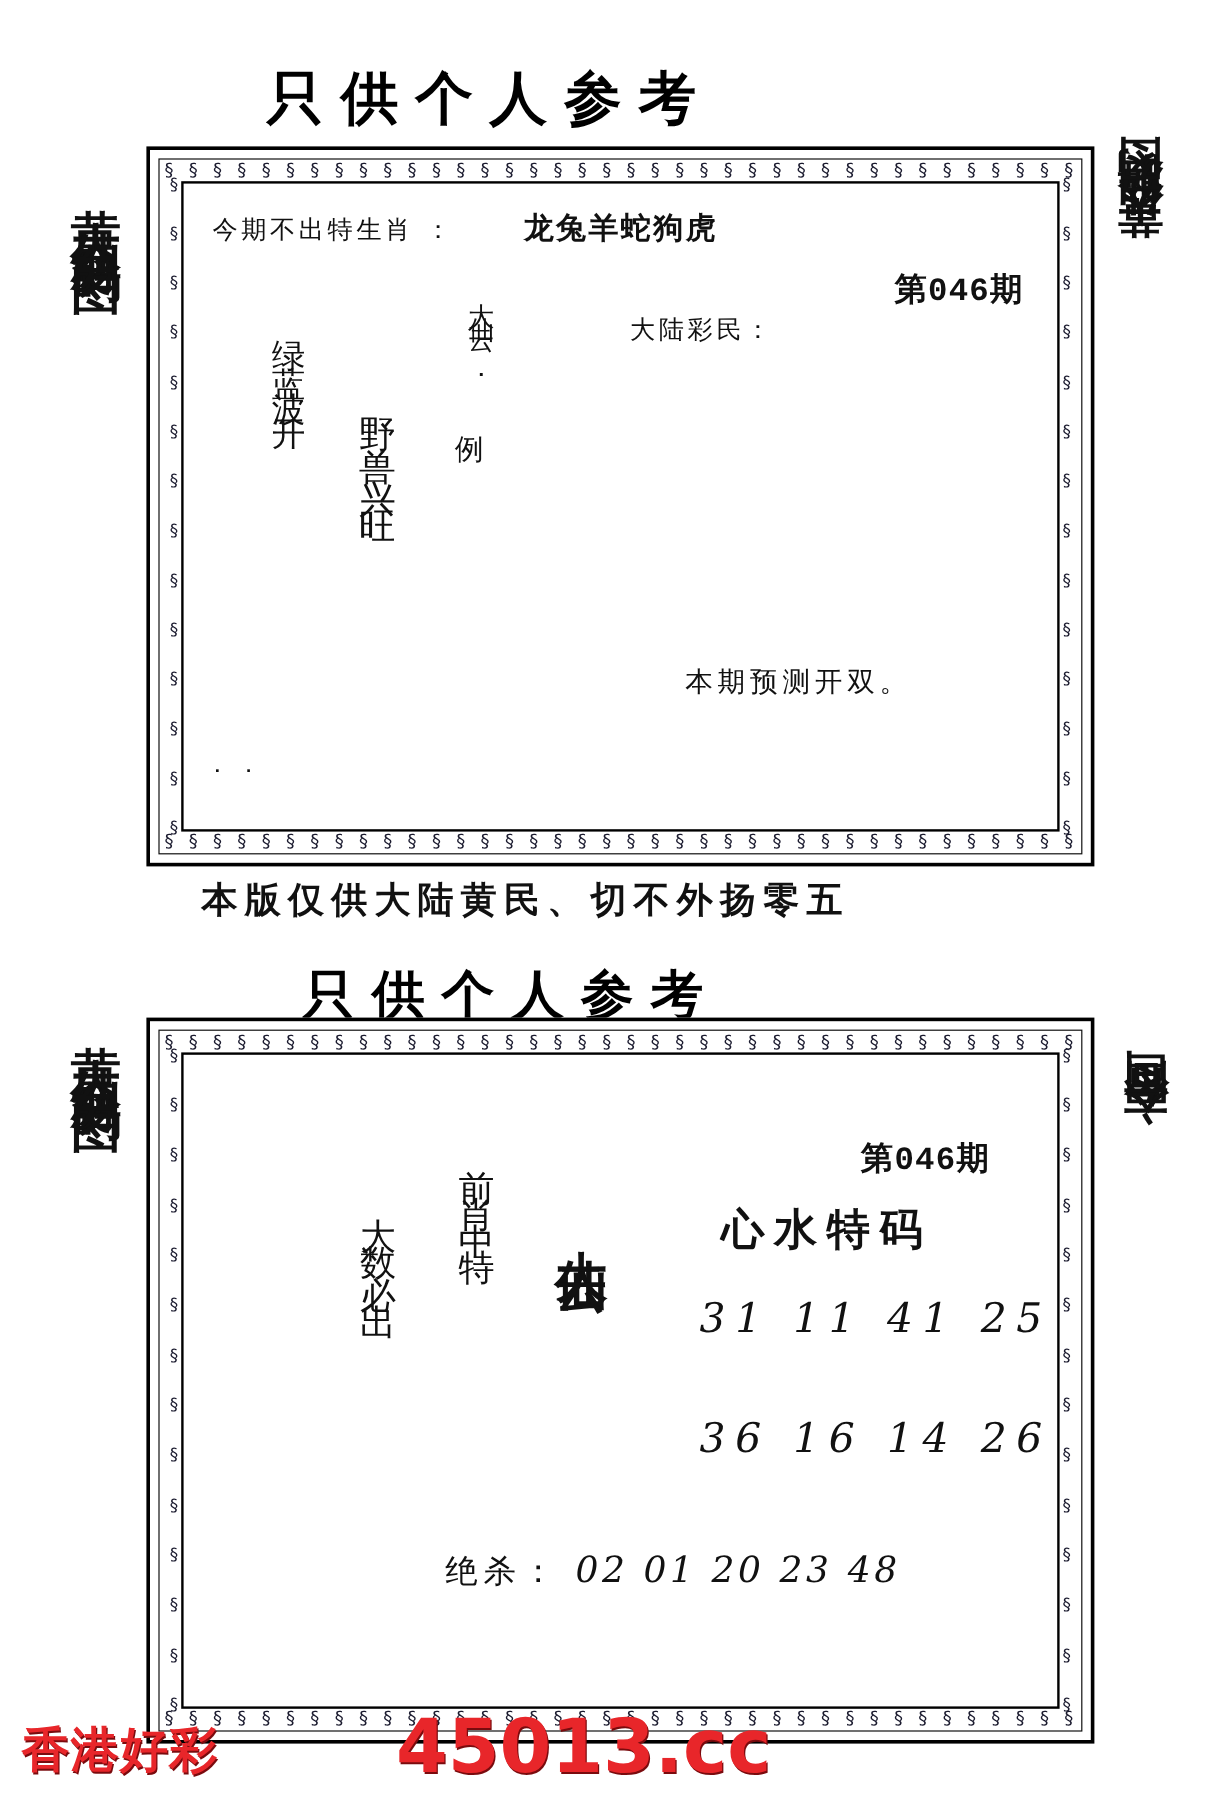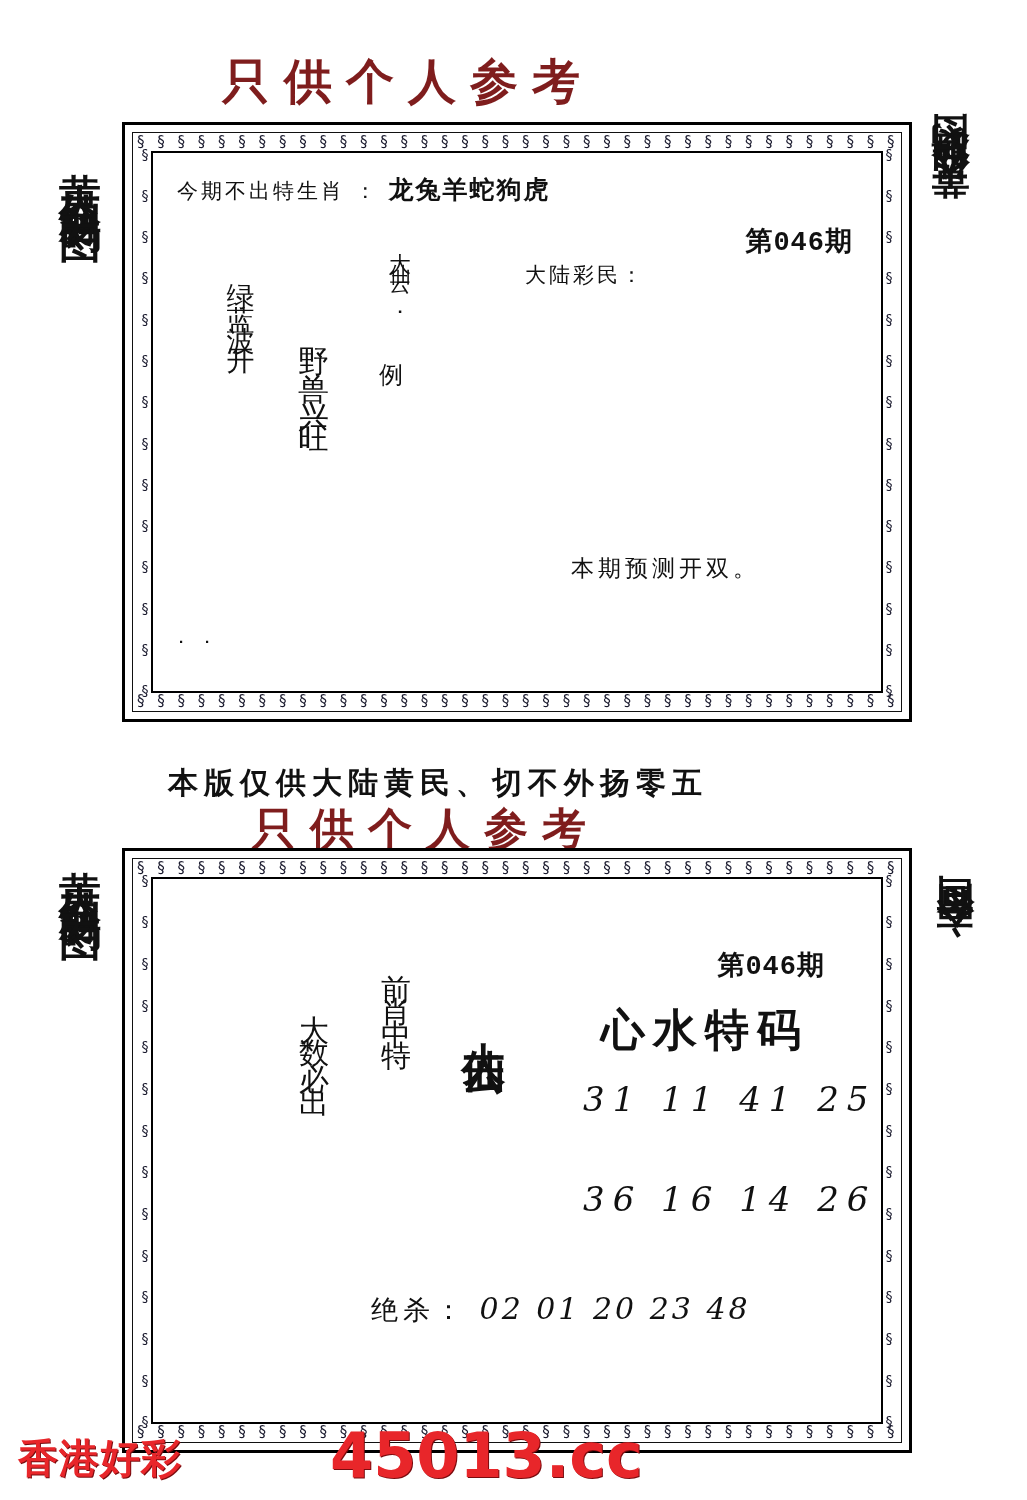--- a/index.html
+++ b/index.html
@@ -25,21 +25,21 @@
   
   .panel {
     position: absolute;
   }
   .heading {
     position: absolute;
     font-family: "DejaVu Serif", serif;
     font-weight: bold;
     letter-spacing: 14px;
     white-space: nowrap;
-    color: #7f1d1d;
+    color: #000000;
   }
   .frame-outer {
     position: absolute;
     border: 3px solid #000;
     box-sizing: border-box;
     background: #fff;
   }
   .frame-wave {
     position: absolute;
     left: 7px; top: 7px; right: 7px; bottom: 7px;
@@ -104,20 +104,21 @@
     left: 24px; top: 20px;
     font-family: "DejaVu Serif", serif;
     font-size: 21px;
     letter-spacing: 3px;
     white-space: nowrap;
   }
   .p1-top-row .zodiacs {
     font-size: 25px;
     font-weight: bold;
     letter-spacing: 2px;
+    margin-left: 48px;
   }
   .issue {
     position: absolute;
     font-family: Liberation Mono, monospace;
     font-weight: bold;
     font-size: 27px;
     letter-spacing: 1px;
     white-space: nowrap;
   }
   .vtext {
@@ -166,21 +167,21 @@
     text-orientation: upright;
     font-family: "DejaVu Serif", serif;
     font-size: 44px;
     font-weight: bold;
     letter-spacing: 8px;
     white-space: nowrap;
   }
   .title-xs {
     position: absolute;
     font-family: "DejaVu Serif", serif;
-    font-size: 44px;
+    font-size: 36px;
     font-weight: bold;
     letter-spacing: 8px;
     white-space: nowrap;
   }
   .numrow {
     position: absolute;
     font-family: "DejaVu Serif", serif;
     font-size: 34px;
     font-style: italic;
     letter-spacing: 8px;
@@ -297,21 +298,21 @@
         <div class="vtext" style="left:140px; top:170px; font-size:31px; letter-spacing:26px;">野兽兴旺</div>
 
         <div class="p1-greet" style="left:372px; top:108px;">大陆彩民：</div>
 
         <div class="p1-pred" style="left:418px; top:400px;">本期预测开双。</div>
 
         <div class="dots" style="left:18px; top:470px;">．．</div>
       </div>
     </div>
 
-    <div class="footer-line" style="left:168px; top:730px; font-size:30px;margin-top:33px;">本版仅供大陆黄民、切不外扬零五</div>
+    <div class="footer-line" style="left:168px; top:730px; font-size:30px;">本版仅供大陆黄民、切不外扬零五</div>
   </div>
 
   <div class="panel" style="left:0; top:790px; width:1027px; height:710px;">
 
     <div class="heading" style="left:252px; top:10px; font-size:44px;">只供个人参考</div>
 
     <div class="side-vert" style="left:52px; top:48px; font-size:42px;">黄大仙解码图</div>
 
     <div class="side-vert flip" style="left:930px; top:140px; font-size:38px;">六合图画</div>
 

